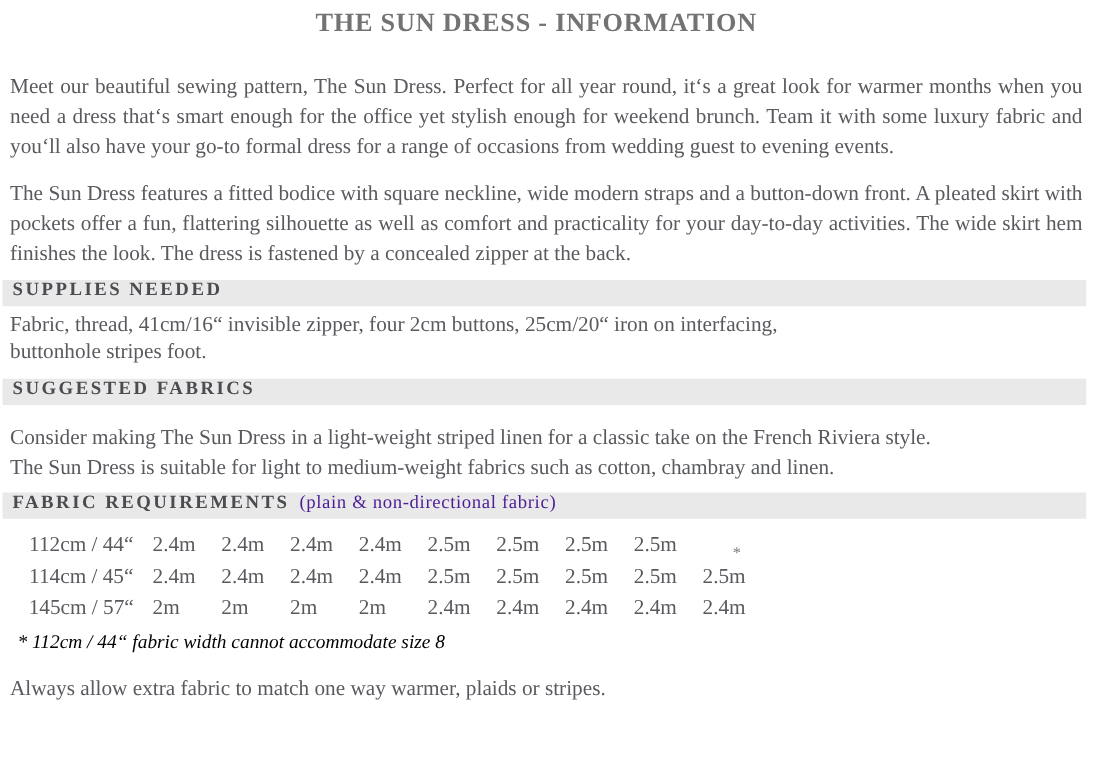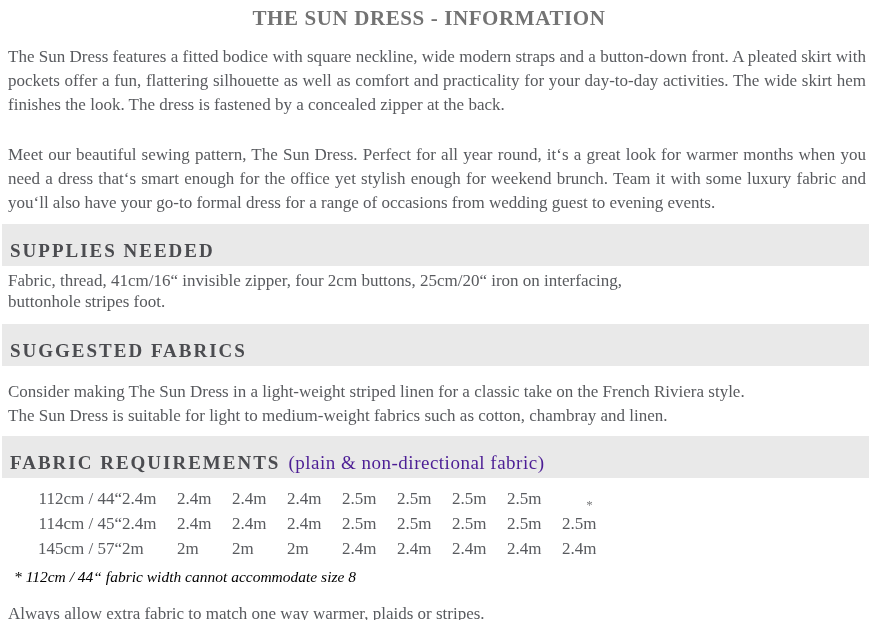--- a/index.html
+++ b/index.html
@@ -26,22 +26,22 @@
     font-size:17px;
     line-height:24px;
     text-align:justify;
   }
   .p1 { margin-top:26px; }
   .p2 { margin-top:14px; }
 
   .bar {
     margin:0 5px 0 2px;
     background:#e9e9e9;
-    padding:16px 0 4px 8px;
-    font-size:19px;
+    padding:0 0 4px 8px;
+    font-size:15px;
     font-weight:bold;
     letter-spacing:2px;
     color:#4b4c50;
     white-space:nowrap;
   }
   .bar .qualifier {
     font-weight:normal;
     letter-spacing:0.5px;
     margin-left:8px;
     color:#4c1d95;
@@ -54,21 +54,21 @@
   .supplies-text { margin-top:4px; line-height:21px; }
   .fabrics-text { margin-top:14px; line-height:24px; }
 
   table.req {
     margin:8px 0 0 8px;
     border-collapse:collapse;
     font-size:17px;
     color:#585a5e;
   }
   table.req td { padding:0; height:25px; }
-  td.rowlabel { width:114px; text-align:right; white-space:nowrap; }
+  td.rowlabel { width:114px; text-align:center; white-space:nowrap; }
   td.val { width:55px; text-align:left; }
   td.star {
     font-size:13px;
     color:#7b7c7e;
     text-align:center;
     vertical-align:bottom;
   }
   td.star span { position:relative; top:2px; }
 
   .footnote {
@@ -80,22 +80,22 @@
 
   .closing { margin:16px 8px 0 8px; font-size:17px; line-height:24px; }
 </style>
 </head>
 <body>
 
 <div class="page">
 
   <h1 class="title">THE SUN DRESS - INFORMATION</h1>
 
+  <p class="para p1">Meet our beautiful sewing pattern, The Sun Dress. Perfect for all year round, it‘s a great look for warmer months when you need a dress that‘s smart enough for the office yet stylish enough for weekend brunch. Team it with some luxury fabric and you‘ll also have your go-to formal dress for a range of occasions from wedding guest to evening events.</p>
   <p class="para p2">The Sun Dress features a fitted bodice with square neckline, wide modern straps and a button-down front. A pleated skirt with pockets offer a fun, flattering silhouette as well as comfort and practicality for your day-to-day activities. The wide skirt hem finishes the look. The dress is fastened by a concealed zipper at the back.</p>
-  <p class="para p1">Meet our beautiful sewing pattern, The Sun Dress. Perfect for all year round, it‘s a great look for warmer months when you need a dress that‘s smart enough for the office yet stylish enough for weekend brunch. Team it with some luxury fabric and you‘ll also have your go-to formal dress for a range of occasions from wedding guest to evening events.</p>
 
   <div class="bar bar-supplies">
     <span>SUPPLIES NEEDED</span>
   </div>
   <div class="textblock supplies-text">
     <div>Fabric, thread, 41cm/16“ invisible zipper, four 2cm buttons, 25cm/20“ iron on interfacing,</div>
     <div>buttonhole stripes foot.</div>
   </div>
 
   <div class="bar bar-suggested">

